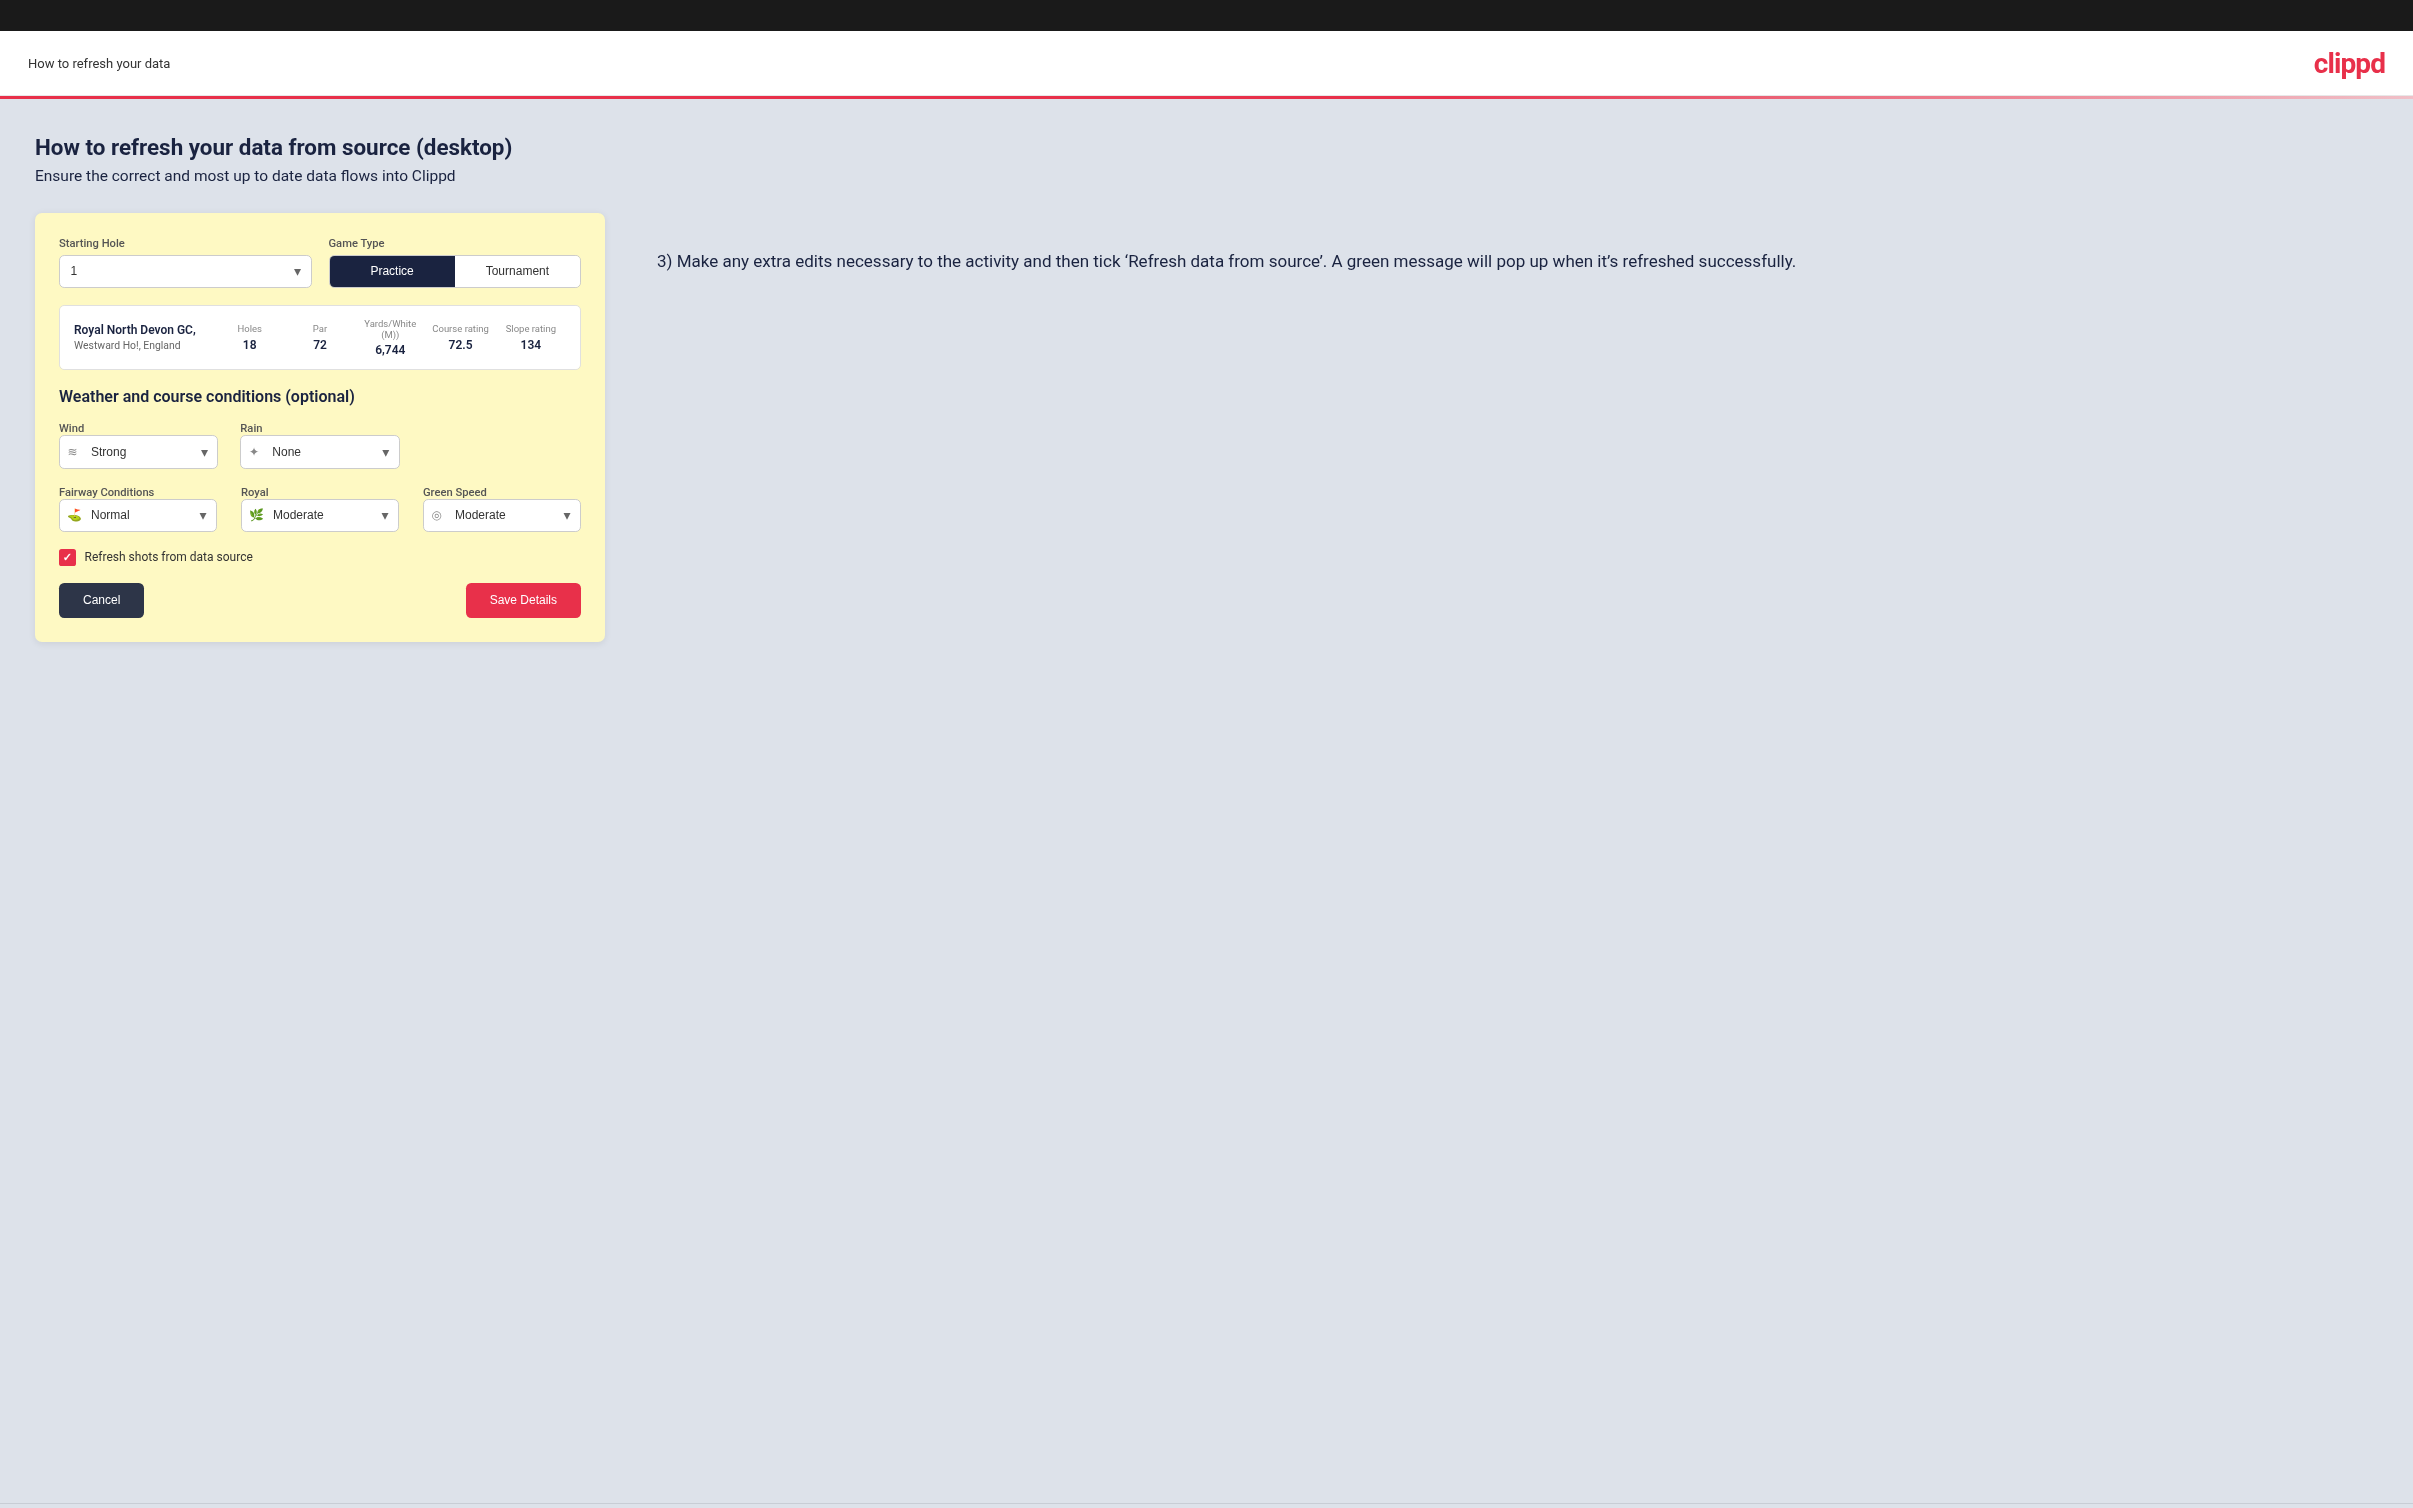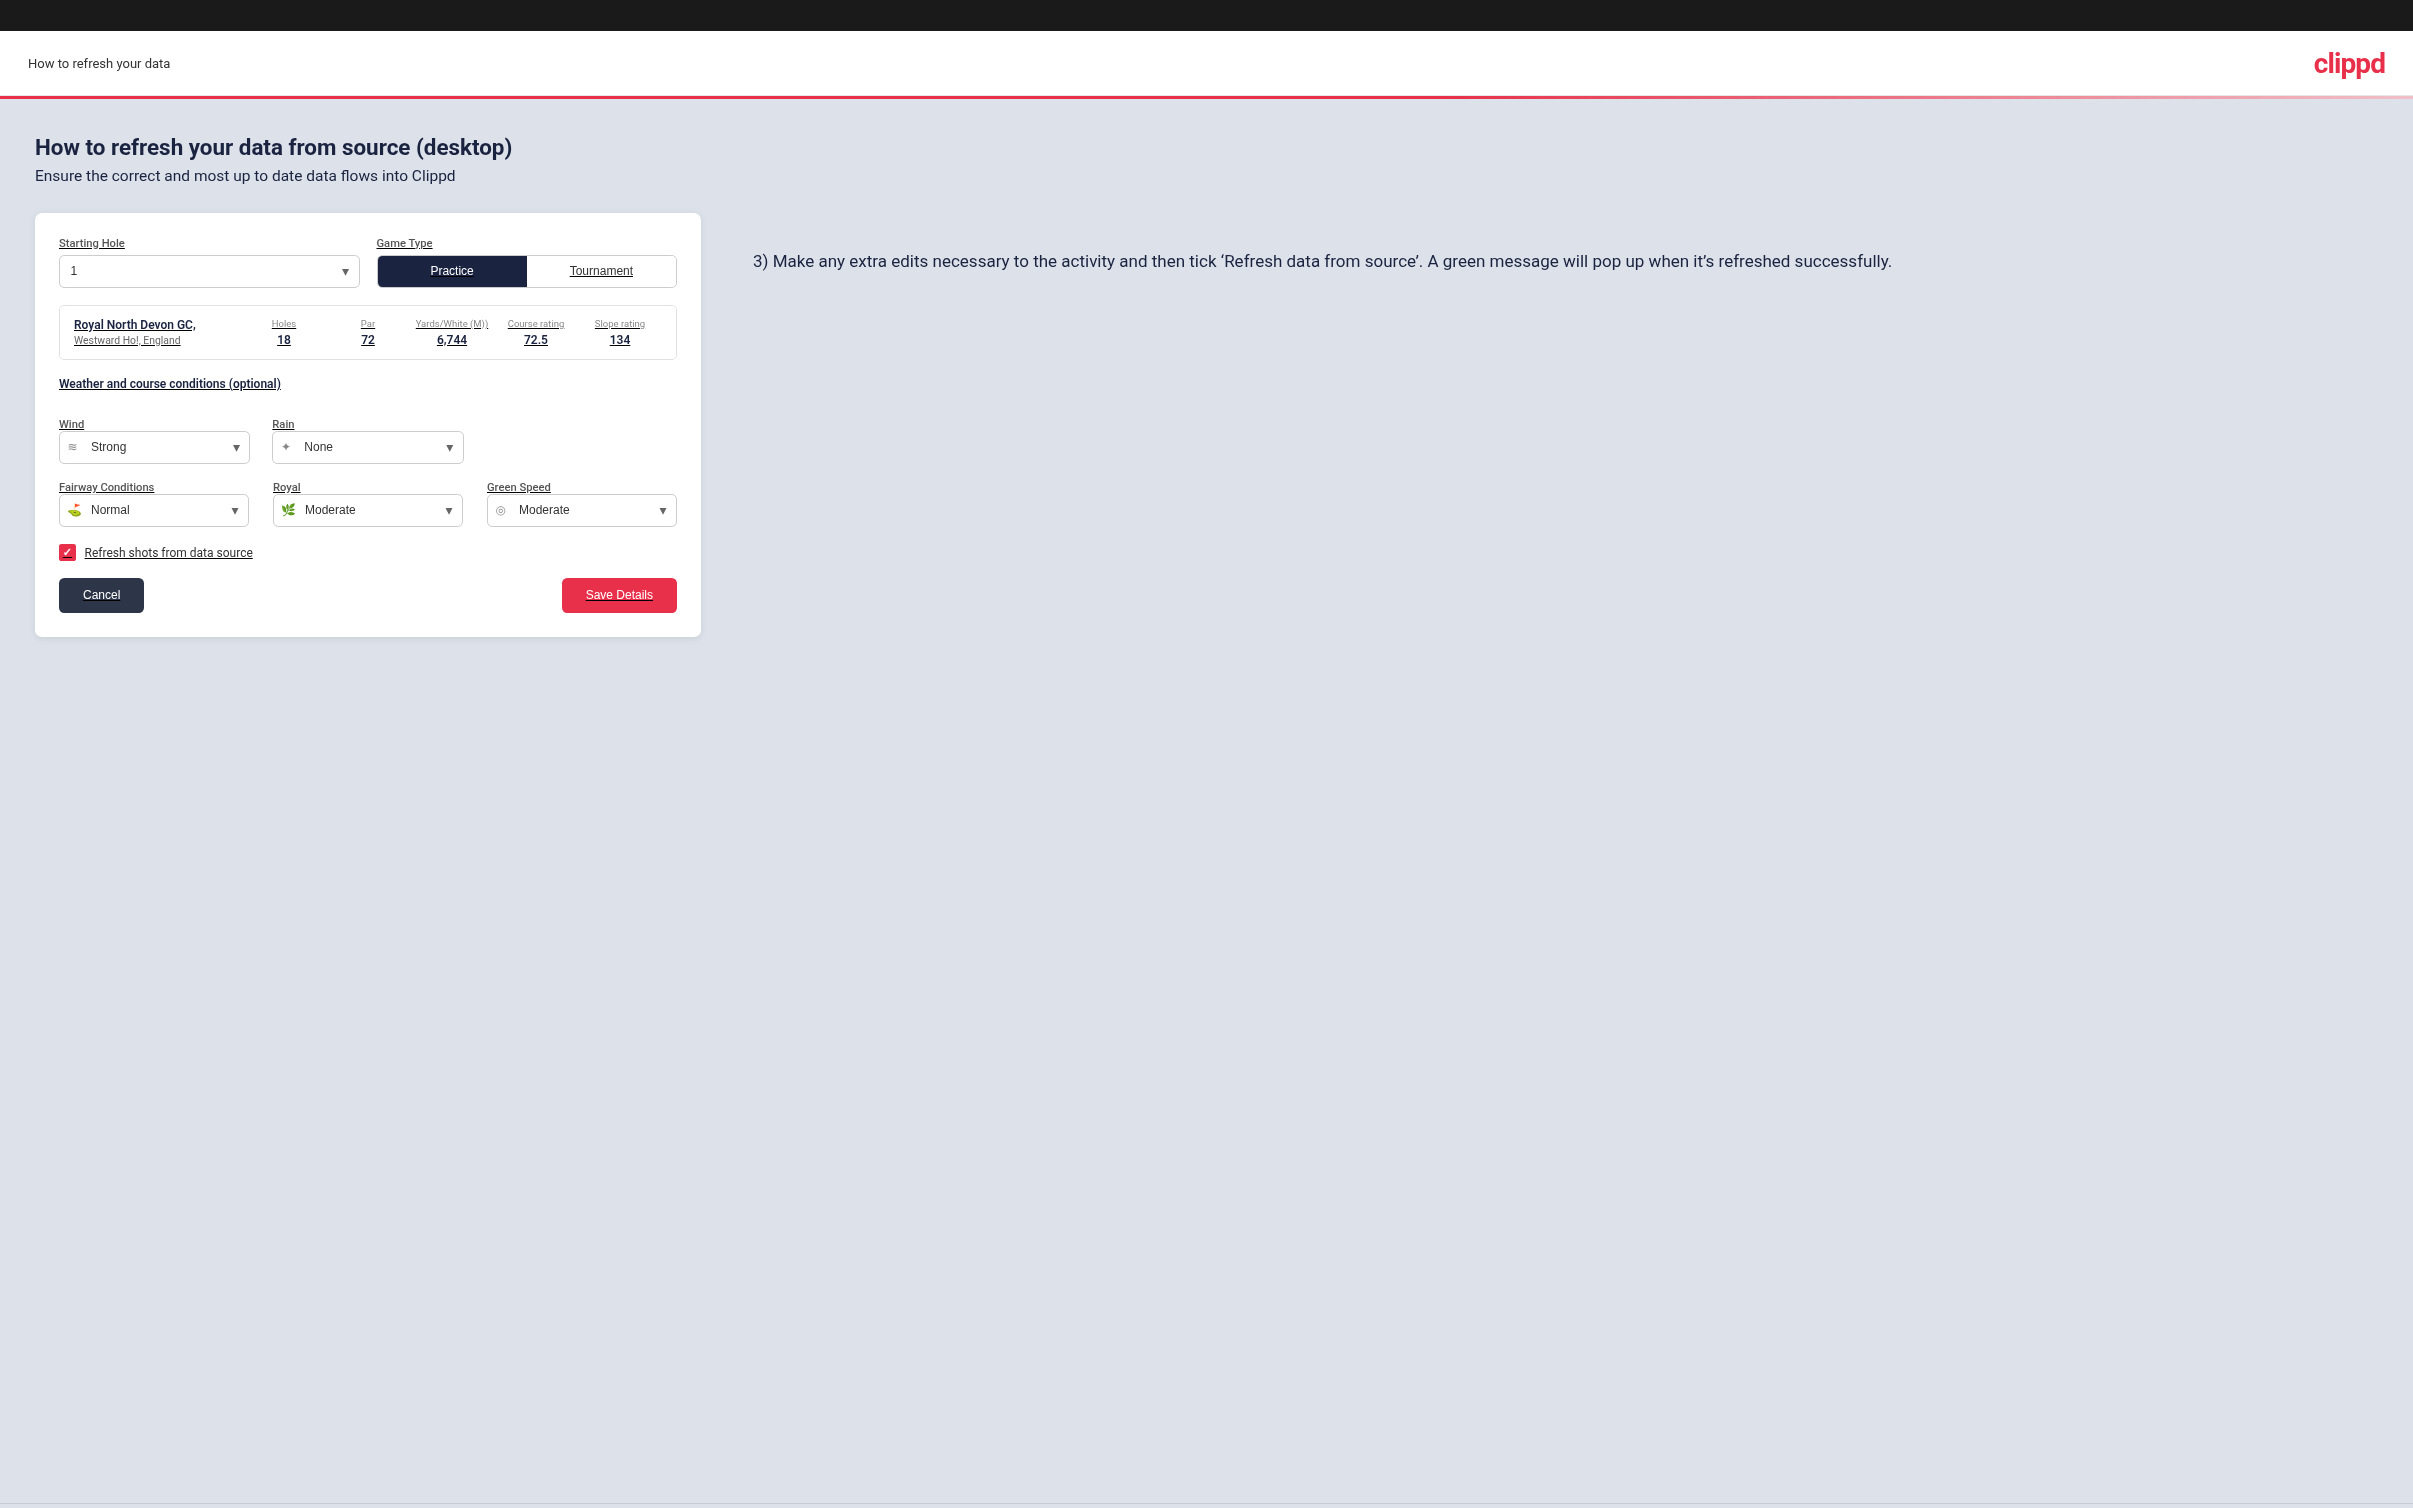--- a/index.html
+++ b/index.html
@@ -61,27 +61,26 @@
       margin-bottom: 28px;
     }
 
     .content-row {
       display: flex;
       align-items: flex-start;
       gap: 52px;
     }
 
     .form-card {
-      background: #ffffff;
+      background: #fef9c3;
       border-radius: 7px;
       padding: 24px;
-      width: 666px;
+      width: 570px;
       box-shadow: 0 1.7px 7px rgba(0,0,0,0.08);
       flex-shrink: 0;
-      text-decoration: underline;
     }
 
     .form-section {
       margin-bottom: 17px;
     }
 
     .form-row {
       display: flex;
       gap: 17px;
       margin-bottom: 17px;
@@ -193,24 +192,24 @@
       margin-bottom: 3.5px;
     }
 
     .stat-value {
       font-size: 12px;
       font-weight: 600;
       color: #1a2340;
     }
 
     .section-title {
-      font-size: 12px;
+      font-size: 16px;
       font-weight: 600;
       color: #1a2340;
-      margin-bottom: 24px;
+      margin-bottom: 13px;
     }
 
     .weather-row {
       display: flex;
       gap: 22px;
       margin-bottom: 14px;
     }
 
     .weather-group {
       flex: 1;

